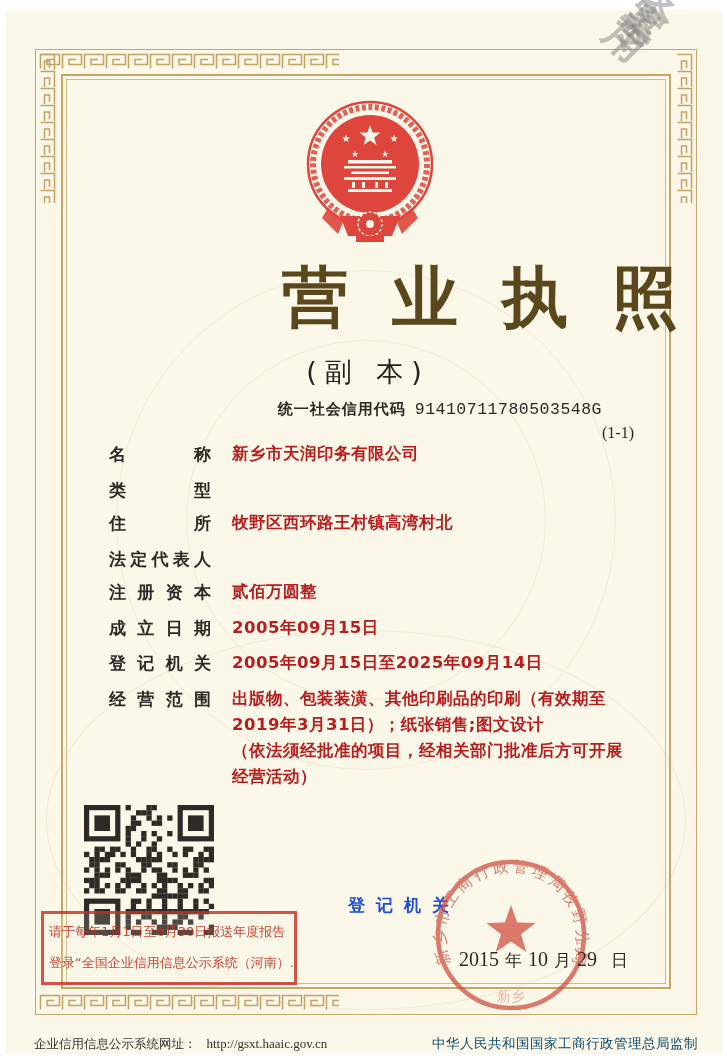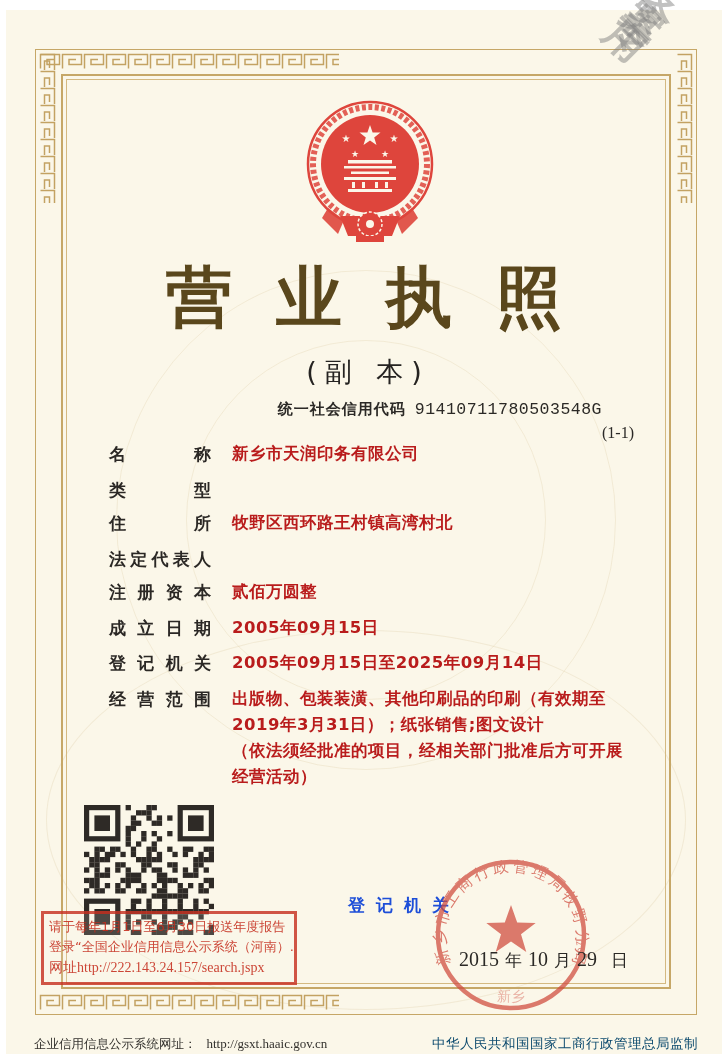--- a/index.html
+++ b/index.html
@@ -43,21 +43,21 @@
     position: absolute; top: -18px; right: 8px;
     writing-mode: vertical-rl; text-orientation: upright;
     transform: rotate(45deg); transform-origin: top right;
     font-size: 40px; letter-spacing: 16px; font-weight: bold;
     color: rgba(125,125,125,0.48); z-index: 5;
   }
 
   
   .emblem { position: absolute; left: 288px; top: 90px; z-index: 2; }
   .title {
-    position: absolute; left: 0; right: 0; top: 243px; text-align: center;
+    position: absolute; left: 0; right: 0; top: 243px; text-align: right;
     font-size: 66px; font-weight: bold; color: #5a471c;
     letter-spacing: 44px; text-indent: 44px; white-space: nowrap;
   }
   .subtitle {
     position: absolute; left: 0; right: 0; top: 344px; text-align: center;
     font-size: 27px; color: #252321; letter-spacing: 8px; text-indent: 8px;
   }
   .code-row {
     position: absolute; top: 390px; right: 120px;
     display: flex; align-items: baseline; z-index: 3;
@@ -455,21 +455,20 @@
       <span class="date-unit">年</span>
       <span class="date-num">10</span>
       <span class="date-unit">月</span>
       <span class="date-num">29</span>
       <span class="date-unit last">日</span>
     </div>
 
     <div class="stamp">
       <div class="stamp-line">请于每年1月1日至6月30日报送年度报告</div>
       <div class="stamp-line">登录“全国企业信用信息公示系统（河南）.</div>
-      <div class="stamp-line url">网址http://222.143.24.157/search.jspx</div>
     </div>
 
     <div class="footer">
       <div class="footer-left">
         <span>企业信用信息公示系统网址：</span>
         <span class="footer-url">http://gsxt.haaic.gov.cn</span>
       </div>
       <div class="footer-right">中华人民共和国国家工商行政管理总局监制</div>
     </div>
 

